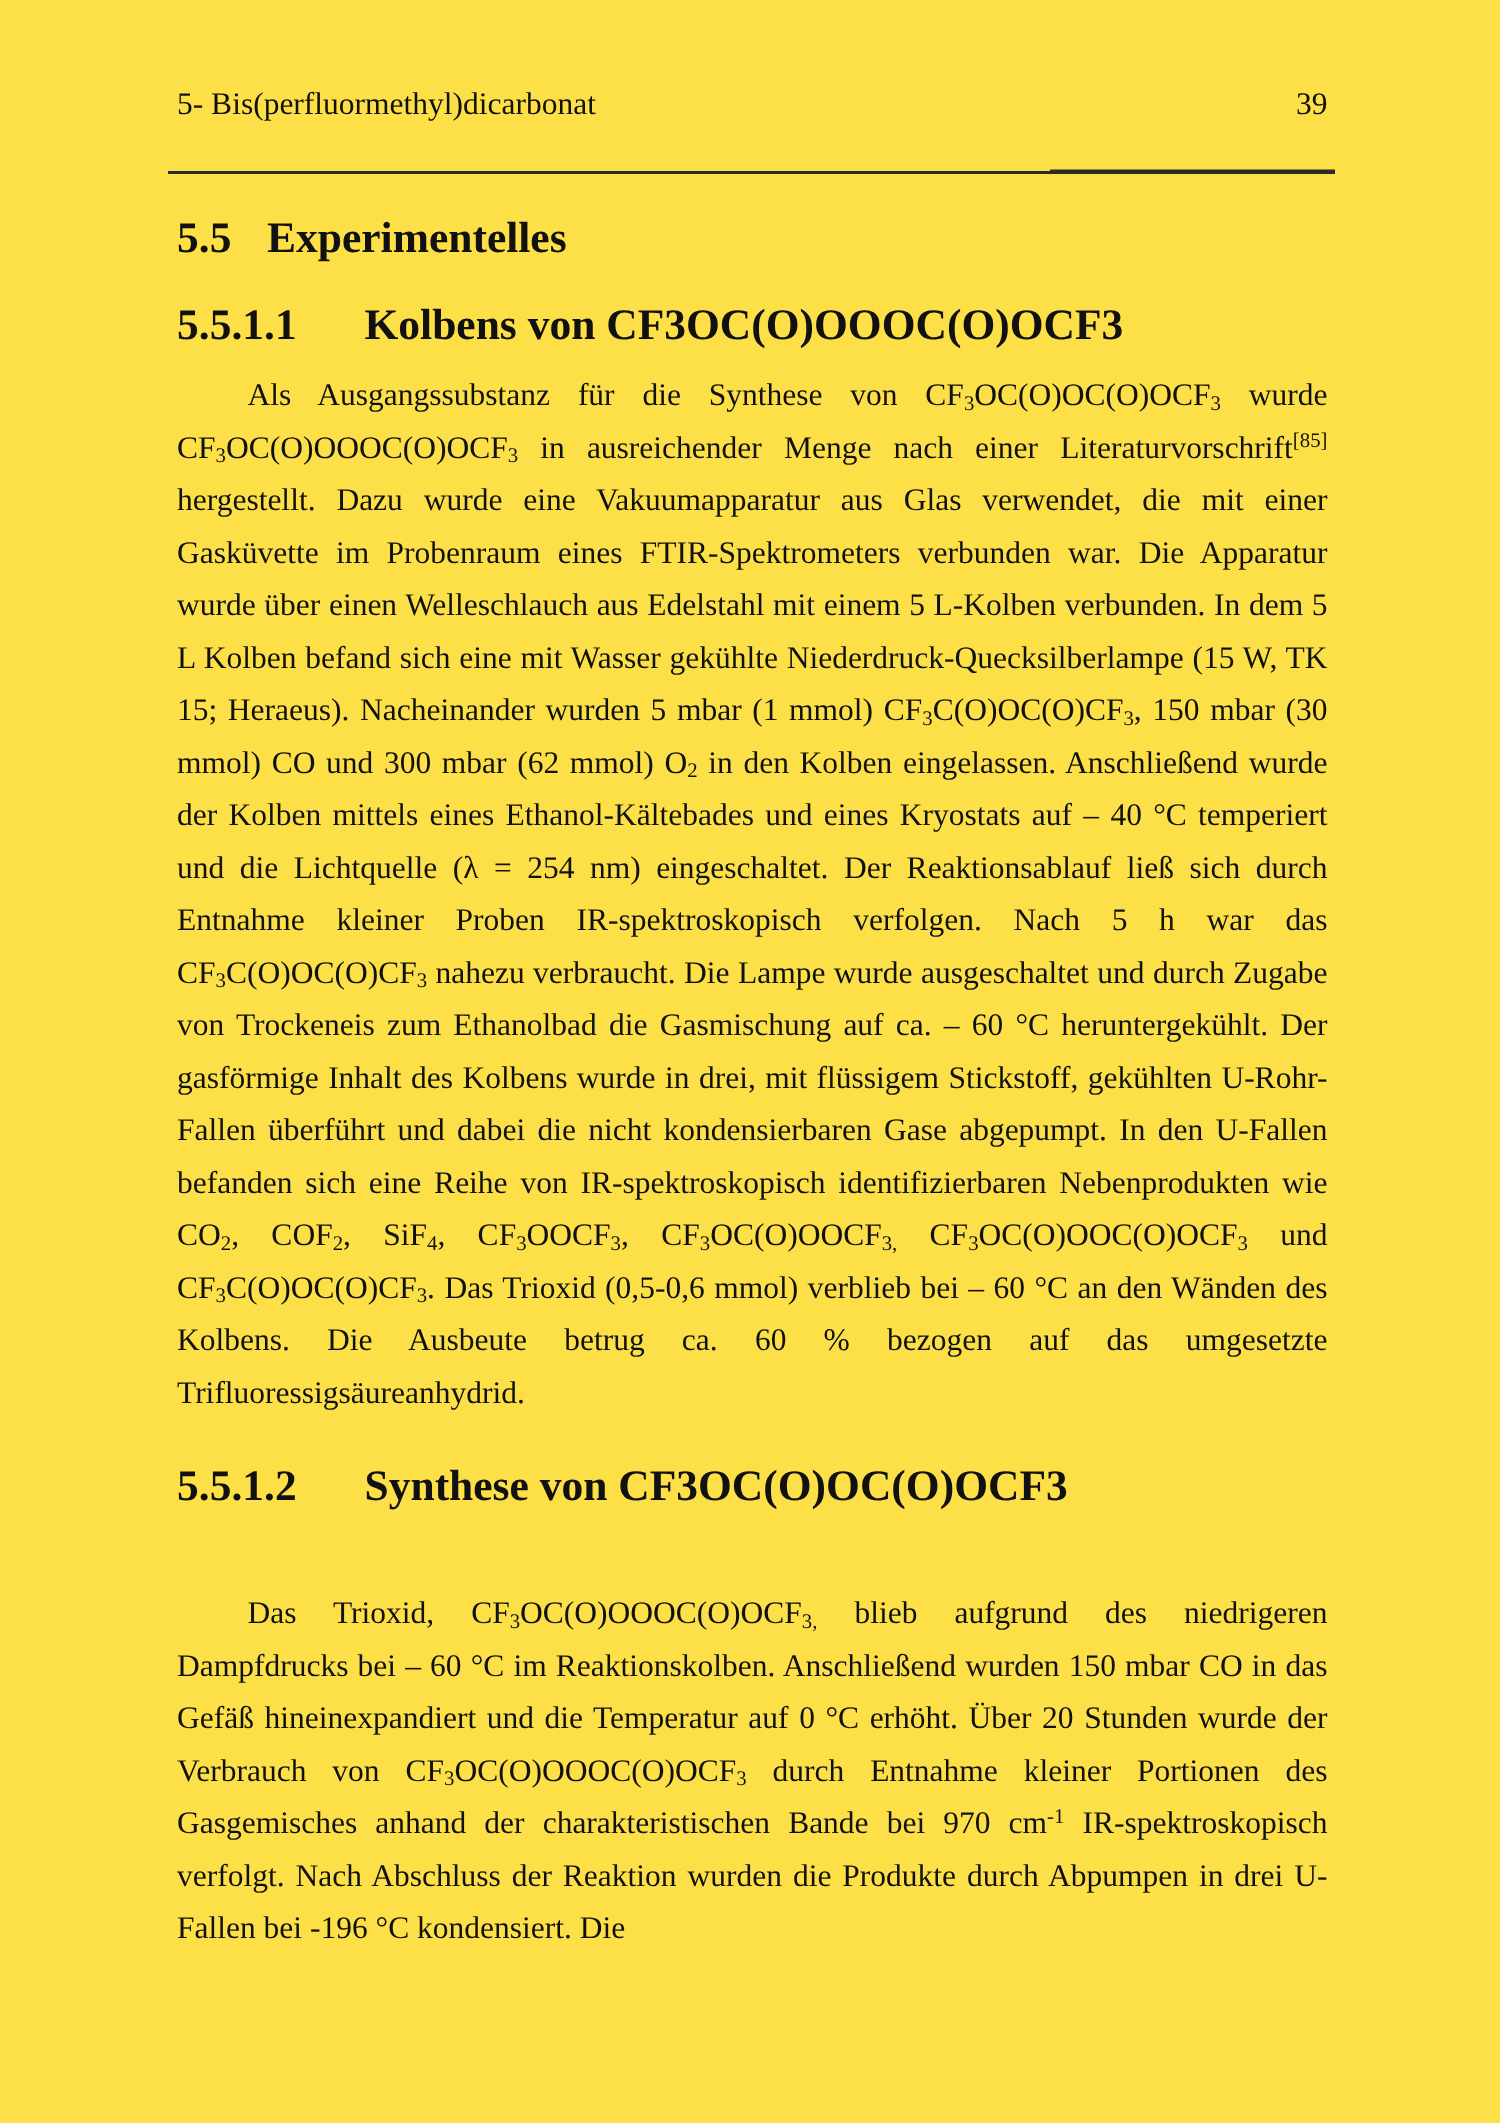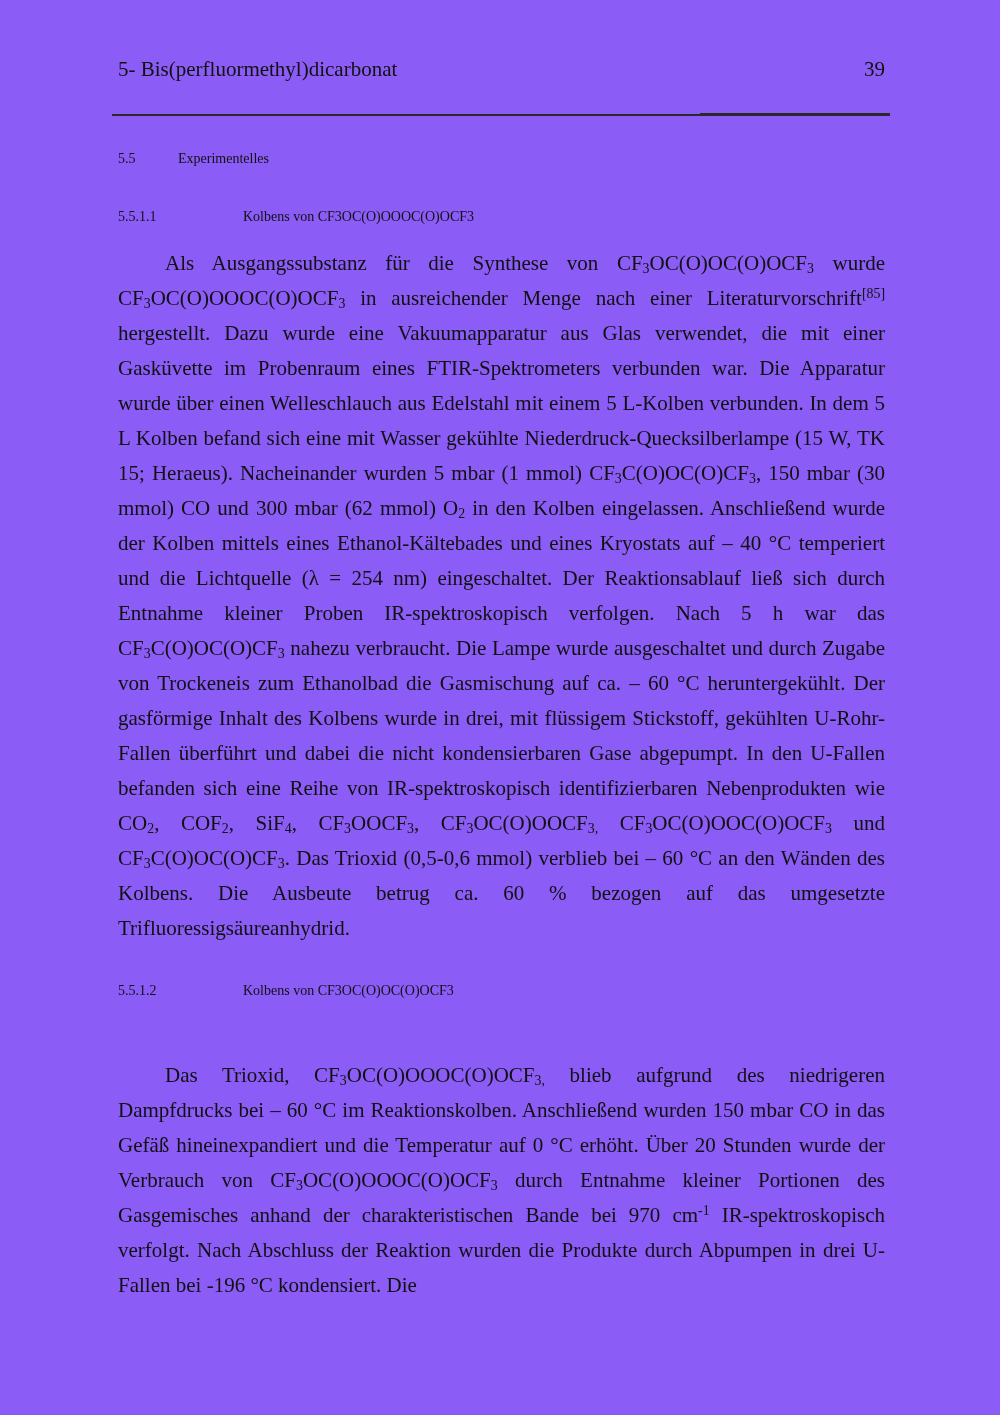--- a/index.html
+++ b/index.html
@@ -1,21 +1,21 @@
 <!DOCTYPE html>
 <html><head>
 <meta charset="utf-8">
 <style>
   html, body { margin: 0; padding: 0; background: #ffffff; }
   .page {
     position: relative;
     width: 1000px;
     height: 1415px;
     margin: 0 auto;
-    background: #8b5cf6;
+    background: #fde047;
     color: #111111;
     font-family: "Liberation Serif", "DejaVu Serif", serif;
     box-sizing: border-box;
     padding: 56px 115px 0 118px;
     overflow: hidden;
   }
   .running-header {
     display: flex;
     justify-content: space-between;
     align-items: baseline;
@@ -29,22 +29,22 @@
     position: relative;
   }
   .header-rule::after {
     content: "";
     position: absolute;
     right: 0; top: -1px;
     width: 190px; height: 3px;
     background: #2a2a2a;
   }
   .heading {
-    font-weight: normal;
-    font-size: 14px;
+    font-weight: bold;
+    font-size: 29px;
     line-height: 26px;
     white-space: nowrap;
   }
   .heading .h-num { display: inline-block; }
   .heading-l2 { margin-top: 30px; }
   .heading-l2 .h-num, .heading-l3 .h-num { width: 60px; }
   .heading-l3 { margin-top: 32px; }
   .heading-l4 { margin-top: 32px; }
   .heading-l4 .h-num { width: 125px; }
   .body-par {
@@ -82,18 +82,18 @@
   </div>
 
 
   <div class="heading heading-l4">
     <span class="h-num">5.5.1.1</span><span>Kolbens von CF3OC(O)OOOC(O)OCF3</span>
   </div>
 
   <p class="body-par par-1">Als Ausgangssubstanz für die Synthese von CF<sub>3</sub>OC(O)OC(O)OCF<sub>3</sub> wurde CF<sub>3</sub>OC(O)OOOC(O)OCF<sub>3</sub> in ausreichender Menge nach einer Literaturvorschrift<sup>[85]</sup> hergestellt. Dazu wurde eine Vakuumapparatur aus Glas verwendet, die mit einer Gasküvette im Probenraum eines FTIR-Spektrometers verbunden war. Die Apparatur wurde über einen Welleschlauch aus Edelstahl mit einem 5 L-Kolben verbunden. In dem 5 L Kolben befand sich eine mit Wasser gekühlte Niederdruck-Quecksilberlampe (15 W, TK 15; Heraeus). Nacheinander wurden 5 mbar (1 mmol) CF<sub>3</sub>C(O)OC(O)CF<sub>3</sub>, 150 mbar (30 mmol) CO und 300 mbar (62 mmol) O<sub>2</sub> in den Kolben eingelassen. Anschließend wurde der Kolben mittels eines Ethanol-Kältebades und eines Kryostats auf – 40 °C temperiert und die Lichtquelle (λ = 254 nm) eingeschaltet. Der Reaktionsablauf ließ sich durch Entnahme kleiner Proben IR-spektroskopisch verfolgen. Nach 5 h war das CF<sub>3</sub>C(O)OC(O)CF<sub>3</sub> nahezu verbraucht. Die Lampe wurde ausgeschaltet und durch Zugabe von Trockeneis zum Ethanolbad die Gasmischung auf ca. – 60 °C heruntergekühlt. Der gasförmige Inhalt des Kolbens wurde in drei, mit flüssigem Stickstoff, gekühlten U-Rohr-Fallen überführt und dabei die nicht kondensierbaren Gase abgepumpt. In den U-Fallen befanden sich eine Reihe von IR-spektroskopisch identifizierbaren Nebenprodukten wie CO<sub>2</sub>, COF<sub>2</sub>, SiF<sub>4</sub>, CF<sub>3</sub>OOCF<sub>3</sub>, CF<sub>3</sub>OC(O)OOCF<sub>3,</sub> CF<sub>3</sub>OC(O)OOC(O)OCF<sub>3</sub> und CF<sub>3</sub>C(O)OC(O)CF<sub>3</sub>. Das Trioxid (0,5-0,6 mmol) verblieb bei – 60 °C an den Wänden des Kolbens. Die Ausbeute betrug ca. 60 % bezogen auf das umgesetzte Trifluoressigsäureanhydrid.</p>
 
   <div class="heading heading-l4">
-    <span class="h-num">5.5.1.2</span><span>Kolbens von CF3OC(O)OC(O)OCF3</span>
+    <span class="h-num">5.5.1.2</span><span>Synthese von CF3OC(O)OC(O)OCF3</span>
   </div>
 
   <p class="body-par par-2">Das Trioxid, CF<sub>3</sub>OC(O)OOOC(O)OCF<sub>3,</sub> blieb aufgrund des niedrigeren Dampfdrucks bei – 60 °C im Reaktionskolben. Anschließend wurden 150 mbar CO in das Gefäß hineinexpandiert und die Temperatur auf 0 °C erhöht. Über 20 Stunden wurde der Verbrauch von CF<sub>3</sub>OC(O)OOOC(O)OCF<sub>3</sub> durch Entnahme kleiner Portionen des Gasgemisches anhand der charakteristischen Bande bei 970 cm<sup>-1</sup> IR-spektroskopisch verfolgt. Nach Abschluss der Reaktion wurden die Produkte durch Abpumpen in drei U-Fallen bei -196 °C kondensiert. Die</p>
 
 </div>
 
 </body></html>

